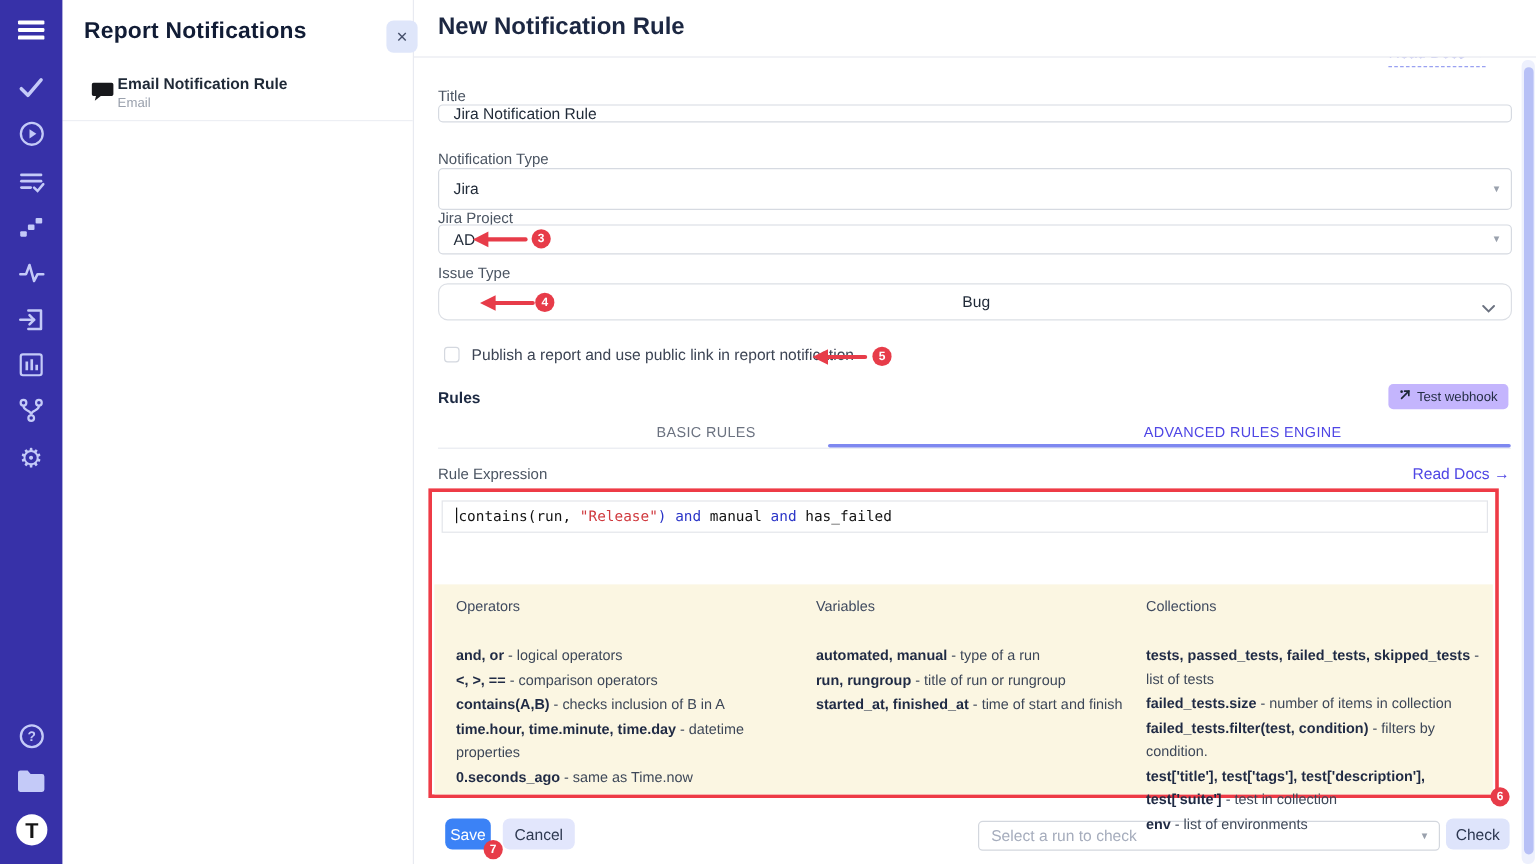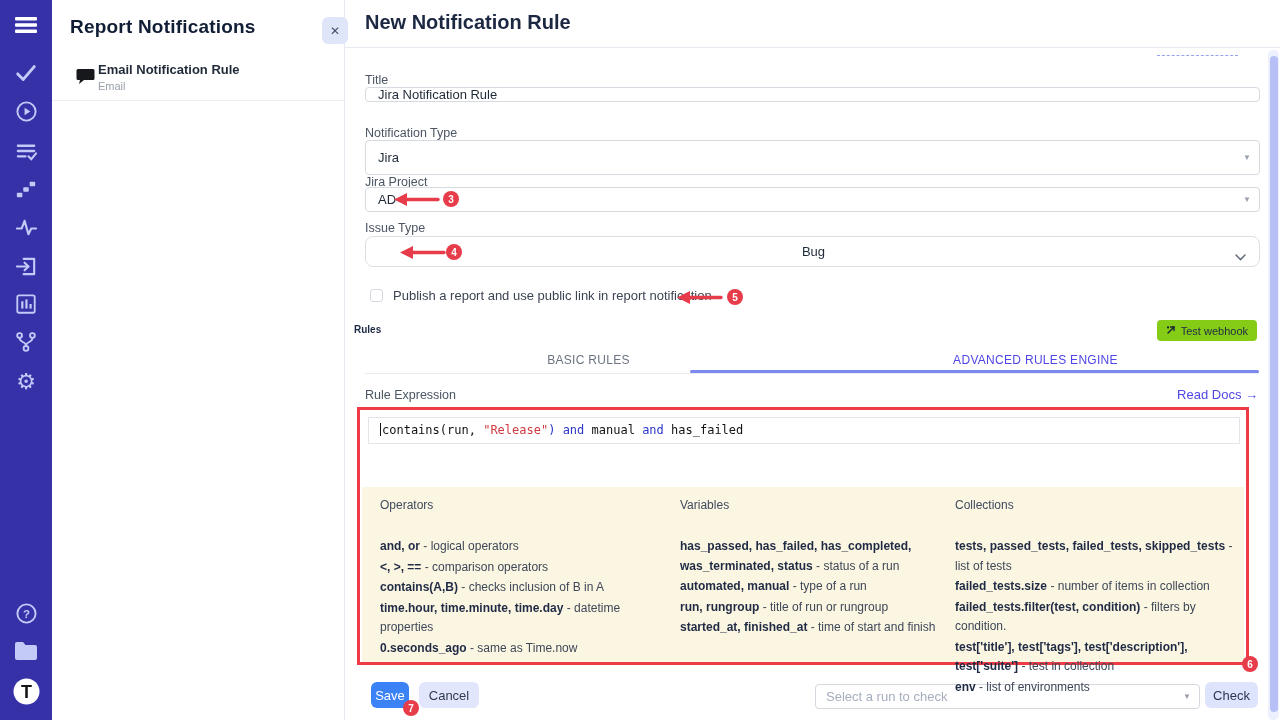--- a/index.html
+++ b/index.html
@@ -33,22 +33,22 @@
   .f-input, .f-select { position:absolute; left:20px; right:20px; background:#fff; border:1px solid #d6dae1; border-radius:4px; font-size:13px; color:#1f2937; display:flex; align-items:center; padding:0 12px; }
   .f-select { cursor:pointer; }
   .f-select .caret { position:absolute; right:8px; font-size:8px; color:#9aa1ad; }
   .f-select.round { border-radius:8px; border-color:#dcdfe5;justify-content:center; }
   .f-select.round .caret-svg { position:absolute; right:13px; top:12px; }
 
   .checkbox-row { position:absolute; left:25px; top:288px; display:flex; align-items:center; }
   .checkbox-row input { width:13px; height:13px; accent-color:#fff; border:1px solid #d4d8df; appearance:none; background:#fff; border-radius:3px; cursor:pointer; }
   .checkbox-row label { margin-left:10px; font-size:13px; color:#3c4454; }
 
-  .rules-heading { position:absolute; left:9px; top:324px; font-size:10px; font-weight:bold; color:#1c2942; }
-  .webhook-btn { position:absolute; right:23px; top:320px; height:21px; background:#84cc16; border:none; border-radius:4px; font-size:11px; color:#242e45; display:flex; align-items:center; gap:5px; padding:0 9px; cursor:pointer; font-family:"Liberation Sans",sans-serif; }
+  .rules-heading { position:absolute; left:20px; top:324px; font-size:13px; font-weight:bold; color:#1c2942; }
+  .webhook-btn { position:absolute; right:23px; top:320px; height:21px; background:#c4b5fd; border:none; border-radius:4px; font-size:11px; color:#242e45; display:flex; align-items:center; gap:5px; padding:0 9px; cursor:pointer; font-family:"Liberation Sans",sans-serif; }
 
   .tabs { position:absolute; left:20px; right:21px; top:350px; height:23px; display:flex; }
   .tab { width:50%; text-align:center; font-size:12px; letter-spacing:.3px; cursor:pointer; padding-top:3px; }
   .tab.inactive { color:#6b7280; }
   .tab.active { color:#4f46e5; }
   .tabs-track { position:absolute; left:20px; right:21px; top:373px; height:1px; background:#e8eaf1; }
   .tabs-underline { position:absolute; left:calc(50% + 110px); right:21px; top:370px; height:3px; background:#7e88f0; border-radius:2px; }
 
   .expr-label { position:absolute; left:20px; top:388px; font-size:12.5px; color:#4b5563; }
   .read-docs-link { position:absolute; right:22px; top:387px; font-size:13px; color:#4f46e5; cursor:pointer; text-decoration:none; }
@@ -250,21 +250,20 @@
       <div class="help-col c1">
         <h4>Operators</h4>
         <p class="hint"><b>and, or</b><span> - logical operators</span></p>
         <p class="hint"><b>&lt;, &gt;, ==</b><span> - comparison operators</span></p>
         <p class="hint"><b>contains(A,B)</b><span> - checks inclusion of B in A</span></p>
         <p class="hint"><b>time.hour, time.minute, time.day</b><span> - datetime properties</span></p>
         <p class="hint"><b>0.seconds_ago</b><span> - same as Time.now</span></p>
       </div>
       <div class="help-col c2">
         <h4>Variables</h4>
-        <p class="hint"><b>has_passed, has_failed, has_completed, was_terminated, status</b><span> - status of a run</span></p>
         <p class="hint"><b>automated, manual</b><span> - type of a run</span></p>
         <p class="hint"><b>run, rungroup</b><span> - title of run or rungroup</span></p>
         <p class="hint"><b>started_at, finished_at</b><span> - time of start and finish</span></p>
       </div>
       <div class="help-col c3">
         <h4>Collections</h4>
         <p class="hint"><b>tests, passed_tests, failed_tests, skipped_tests</b><span> - list of tests</span></p>
         <p class="hint"><b>failed_tests.size</b><span> - number of items in collection</span></p>
         <p class="hint"><b>failed_tests.filter(test, condition)</b><span> - filters by condition.</span></p>
         <p class="hint"><b>test['title'], test['tags'], test['description'], test['suite']</b><span> - test in collection</span></p>

